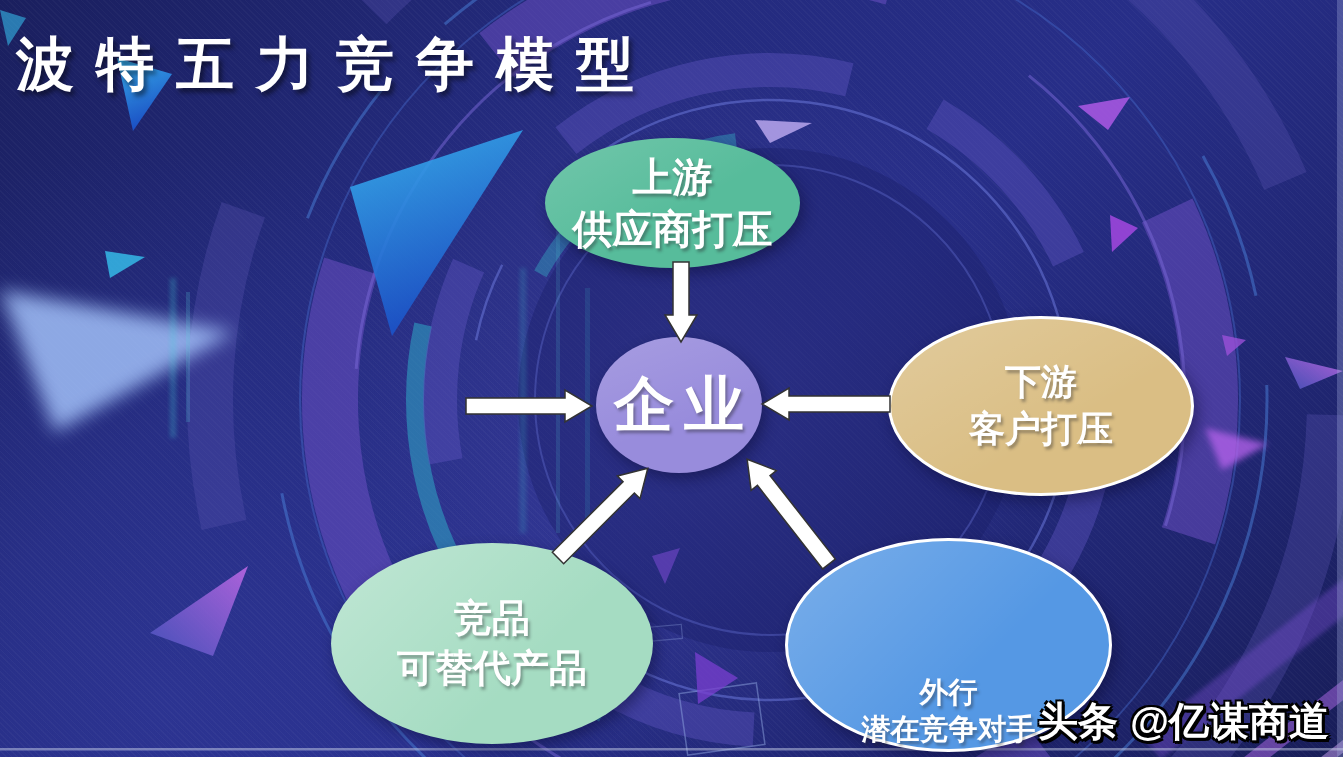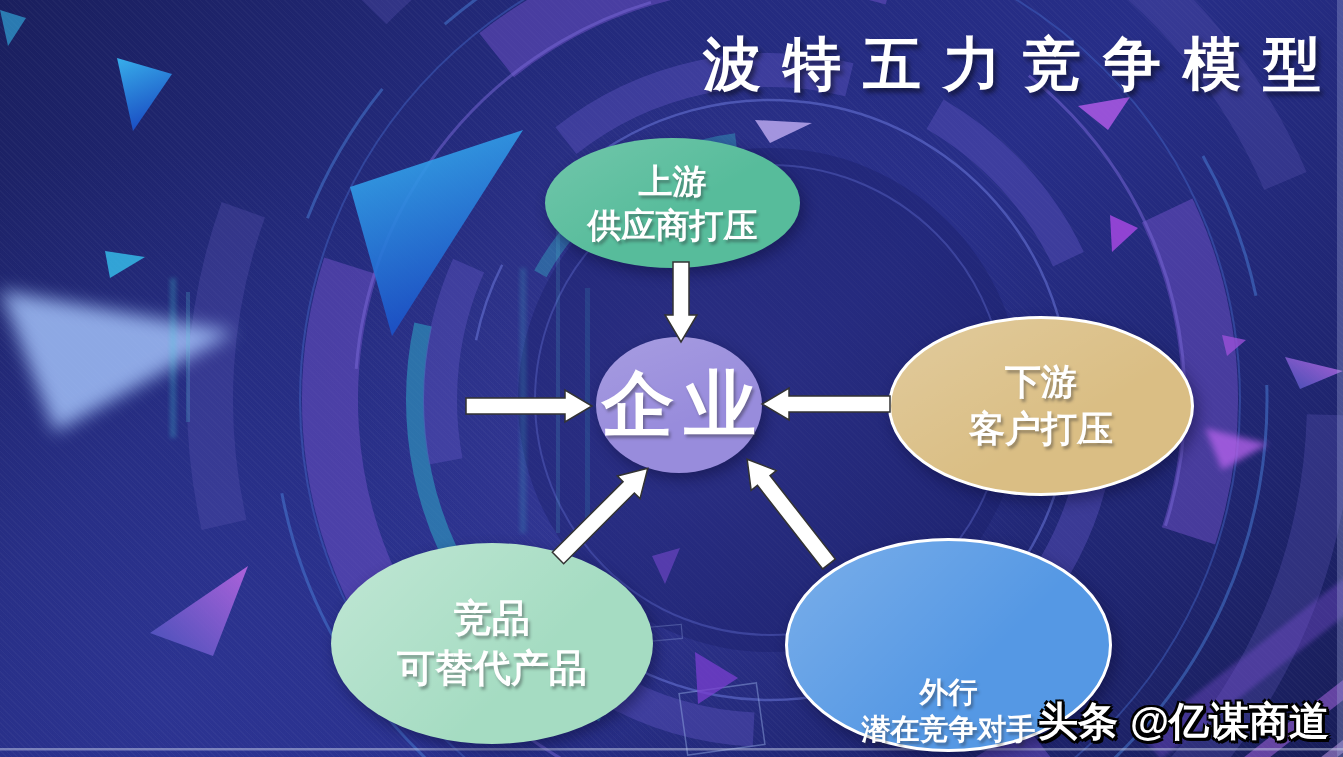--- a/index.html
+++ b/index.html
@@ -16,51 +16,51 @@
   
   .hatch{
     position:absolute;inset:0;z-index:1;pointer-events:none;
     background:repeating-linear-gradient(45deg, rgba(255,255,255,0.028) 0 1px, rgba(0,0,0,0) 1px 4px);
   }
   .bg-svg{position:absolute;inset:0;z-index:2;}
   .arrow-svg{position:absolute;inset:0;z-index:6;pointer-events:none;}
 
   .page-title{
     position:absolute;z-index:5;top:26px;left:0;right:0;
-    text-align:right;color:#ffffff;
+    text-align:left;color:#ffffff;
     font-size:58px;font-weight:bold;
-    letter-spacing:22px;padding-left:23px;
+    letter-spacing:22px;padding-left:16px;
     text-shadow:3px 4px 5px rgba(0,0,0,0.5);
     white-space:nowrap;
   }
 
   .node{
     position:absolute;z-index:4;border-radius:50%;
     display:flex;flex-direction:column;align-items:center;justify-content:center;
     color:#ffffff;font-weight:bold;text-align:center;
     line-height:1.3;
     text-shadow:2px 3px 3px rgba(40,40,45,0.4);
     box-shadow:4px 6px 14px rgba(10,12,50,0.45);
   }
   .node .l1,.node .l2{white-space:nowrap;}
 
-  .node-top   {left:545px;top:138px;width:255px;height:130px;font-size:34px;
+  .node-top   {left:545px;top:138px;width:255px;height:130px;font-size:40px;
                background-image:linear-gradient(150deg, rgba(255,255,255,0.16), rgba(255,255,255,0) 55%);}
   .node-left  {left:172px;top:314px;width:296px;height:176px;font-size:36px;
                background-image:linear-gradient(150deg, rgba(255,255,255,0.14), rgba(255,255,255,0) 55%);}
   .node-right {left:888px;top:316px;width:300px;height:174px;font-size:36px;
                border:3px solid #ffffff;
                background-image:linear-gradient(150deg, rgba(255,255,255,0.20), rgba(255,255,255,0) 60%);}
   .node-bleft {left:331px;top:543px;width:322px;height:201px;font-size:38px;
                background-image:linear-gradient(135deg, rgba(255,255,255,0.30), rgba(255,255,255,0) 62%);}
   .node-bright{left:785px;top:538px;width:321px;height:208px;font-size:29px;
                border:3px solid #ffffff;
                background-image:linear-gradient(135deg, rgba(255,255,255,0.22), rgba(255,255,255,0) 60%);justify-content:flex-end;}
   .node-center{left:596px;top:337px;width:166px;height:136px;z-index:5;
-               font-size:72px;letter-spacing:10px;padding-left:10px;box-sizing:border-box;
+               font-size:60px;letter-spacing:10px;padding-left:10px;box-sizing:border-box;
                background-image:linear-gradient(160deg, rgba(255,255,255,0.14), rgba(255,255,255,0) 60%);}
 
   .watermark{
     position:absolute;z-index:7;right:14px;bottom:8px;
     color:#ffffff;font-size:40px;font-weight:bold;white-space:nowrap;
     text-shadow:-2px -2px 0 #000, 2px -2px 0 #000, -2px 2px 0 #000, 3px 3px 0 #000, 0 3px 0 #000, 3px 0 0 #000;
   }
   .watermark .brand{font-weight:700;margin-right:12px;}
 </style>
 </head>

